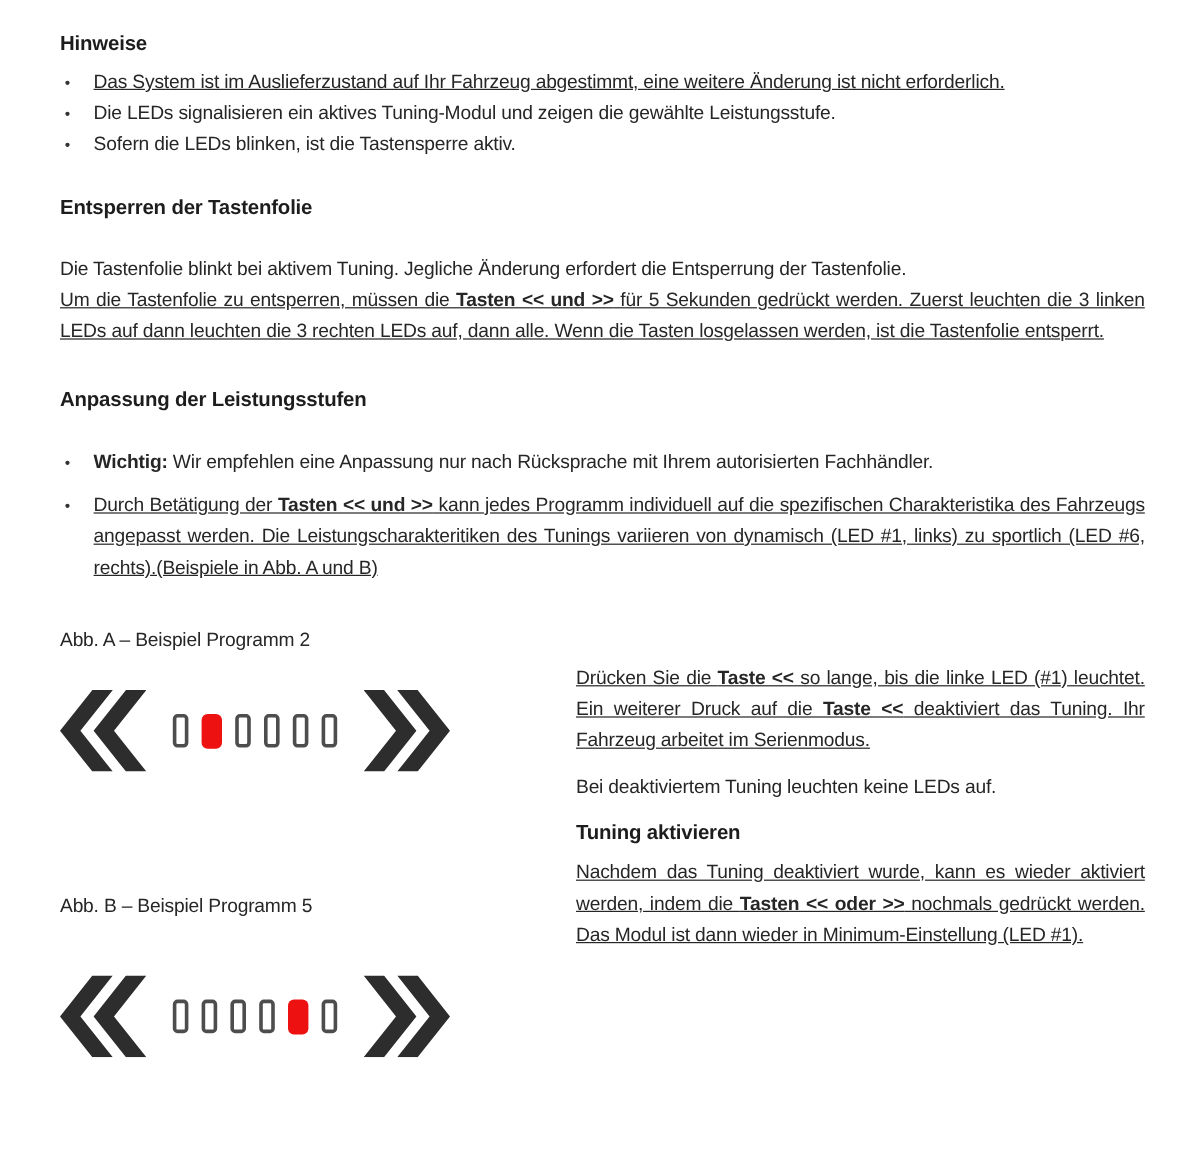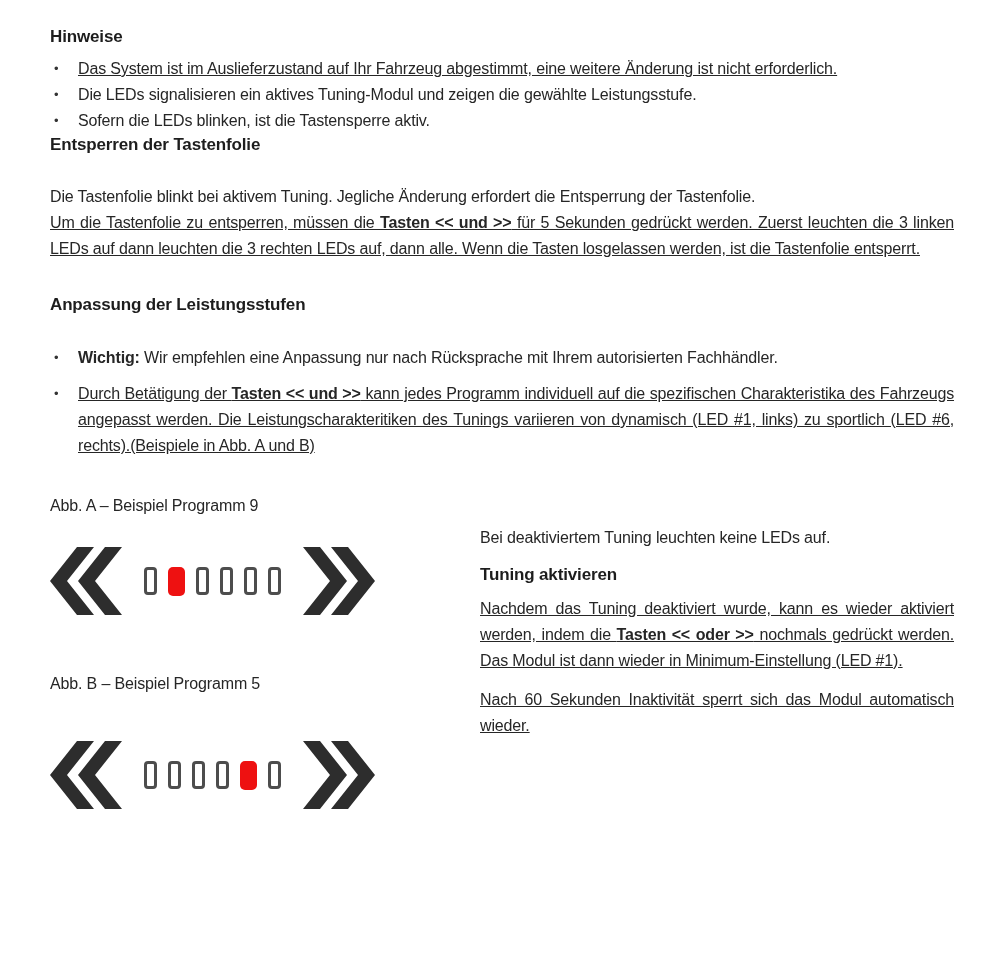--- a/index.html
+++ b/index.html
@@ -14,35 +14,35 @@
   }
   .page{padding:26px 46px 0 50px; width:1000px;}
   h3{font-size:17px; line-height:22px; font-weight:bold; color:#1d1d1d;}
   .just{text-align:justify; hyphens:none;text-decoration:underline;}
   
   .bullet{display:flex;}
   .bullet-marker{flex:none; width:28px; padding-left:4px; font-size:13px; color:#333;}
   .bullet-text{flex:1;}
   
   .sec-hinweise h3{margin-bottom:8px;}
-  .sec-entsperren{}
+  .sec-entsperren{margin-top:28px;}
   .sec-entsperren h3{margin-bottom:28px;}
   .sec-anpassung{margin-top:32px;}
   .sec-anpassung h3{margin-bottom:29px;}
   .sec-anpassung .bullet{margin-bottom:10px;}
   
   .cols{display:grid; grid-template-columns:430px 1fr; margin-top:34px;}
   .fig-label{line-height:26px;}
   .figure{display:flex; align-items:center; margin-top:28px;}
   .figure svg{flex:none; display:block;}
   .led-strip{display:flex; align-items:center; gap:11px; margin:0 22px;}
   .led{width:13px; height:28px; border:3px solid var(--led-outline);
        border-radius:4px; background:#fff;}
   .led.on{width:17px; height:29px; border:none; background:var(--led-on); border-radius:5px;}
-  .fig-b-label{margin-top:56px;}
+  .fig-b-label{margin-top:100px;}
   .figure-b{margin-top:44px;}
   .rightcol{padding-top:32px;}
   .rightcol h3{margin-bottom:10px;}
   .rightcol p{margin-bottom:13px;}
   .rightcol .h2nd{margin-top:4px;}
 </style>
 </head>
 <body>
 
 <div class="page">
@@ -79,21 +79,21 @@
     </div>
     <div class="bullet">
       <span class="bullet-marker">•</span>
       <span class="bullet-text just">Durch Betätigung der <b>Tasten &lt;&lt; und &gt;&gt;</b> kann jedes Programm individuell auf die spezifischen Charakteristika des Fahrzeugs angepasst werden. Die Leistungscharakteritiken des Tunings variieren von dynamisch (LED #1, links) zu sportlich (LED #6, rechts).(Beispiele in Abb. A und B)</span>
     </div>
   </section>
 
   <div class="cols">
 
     <div class="leftcol">
-      <div class="fig-label">Abb. A – Beispiel Programm 9</div>
+      <div class="fig-label">Abb. A – Beispiel Programm 2</div>
 
       <div class="figure figure-a">
         <svg width="72" height="68" viewBox="0 0 72 68">
           <polygon points="44,0 27,0 0,34 27,68 44,68 17,34" fill="var(--chevron)"></polygon>
           <polygon points="72,0 55,0 28,34 55,68 72,68 45,34" fill="var(--chevron)"></polygon>
         </svg>
         <div class="led-strip">
             <div class="led"></div>
             <div class="led on"></div>
             <div class="led"></div>
@@ -123,21 +123,21 @@
             <div class="led"></div>
           </div>
         <svg width="72" height="68" viewBox="0 0 72 68">
           <polygon points="0,0 17,0 44,34 17,68 0,68 27,34" fill="var(--chevron)"></polygon>
           <polygon points="28,0 45,0 72,34 45,68 28,68 55,34" fill="var(--chevron)"></polygon>
         </svg>
       </div>
     </div>
 
     <div class="rightcol">
+      <p class="just">Drücken Sie die <b>Taste &lt;&lt;</b> so lange, bis die linke LED (#1) leuchtet. Ein weiterer Druck auf die <b>Taste &lt;&lt;</b> deaktiviert das Tuning. Ihr Fahrzeug arbeitet im Serienmodus.</p>
       <p>Bei deaktiviertem Tuning leuchten keine LEDs auf.</p>
 
       <h3 class="h2nd">Tuning aktivieren</h3>
       <p class="just">Nachdem das Tuning deaktiviert wurde, kann es wieder aktiviert werden, indem die <b>Tasten &lt;&lt; oder &gt;&gt;</b> nochmals gedrückt werden. Das Modul ist dann wieder in Minimum-Einstellung (LED #1).</p>
-      <p class="just">Nach 60 Sekunden Inaktivität sperrt sich das Modul automatisch wieder.</p>
     </div>
 
   </div>
 </div>
 
 </body></html>

